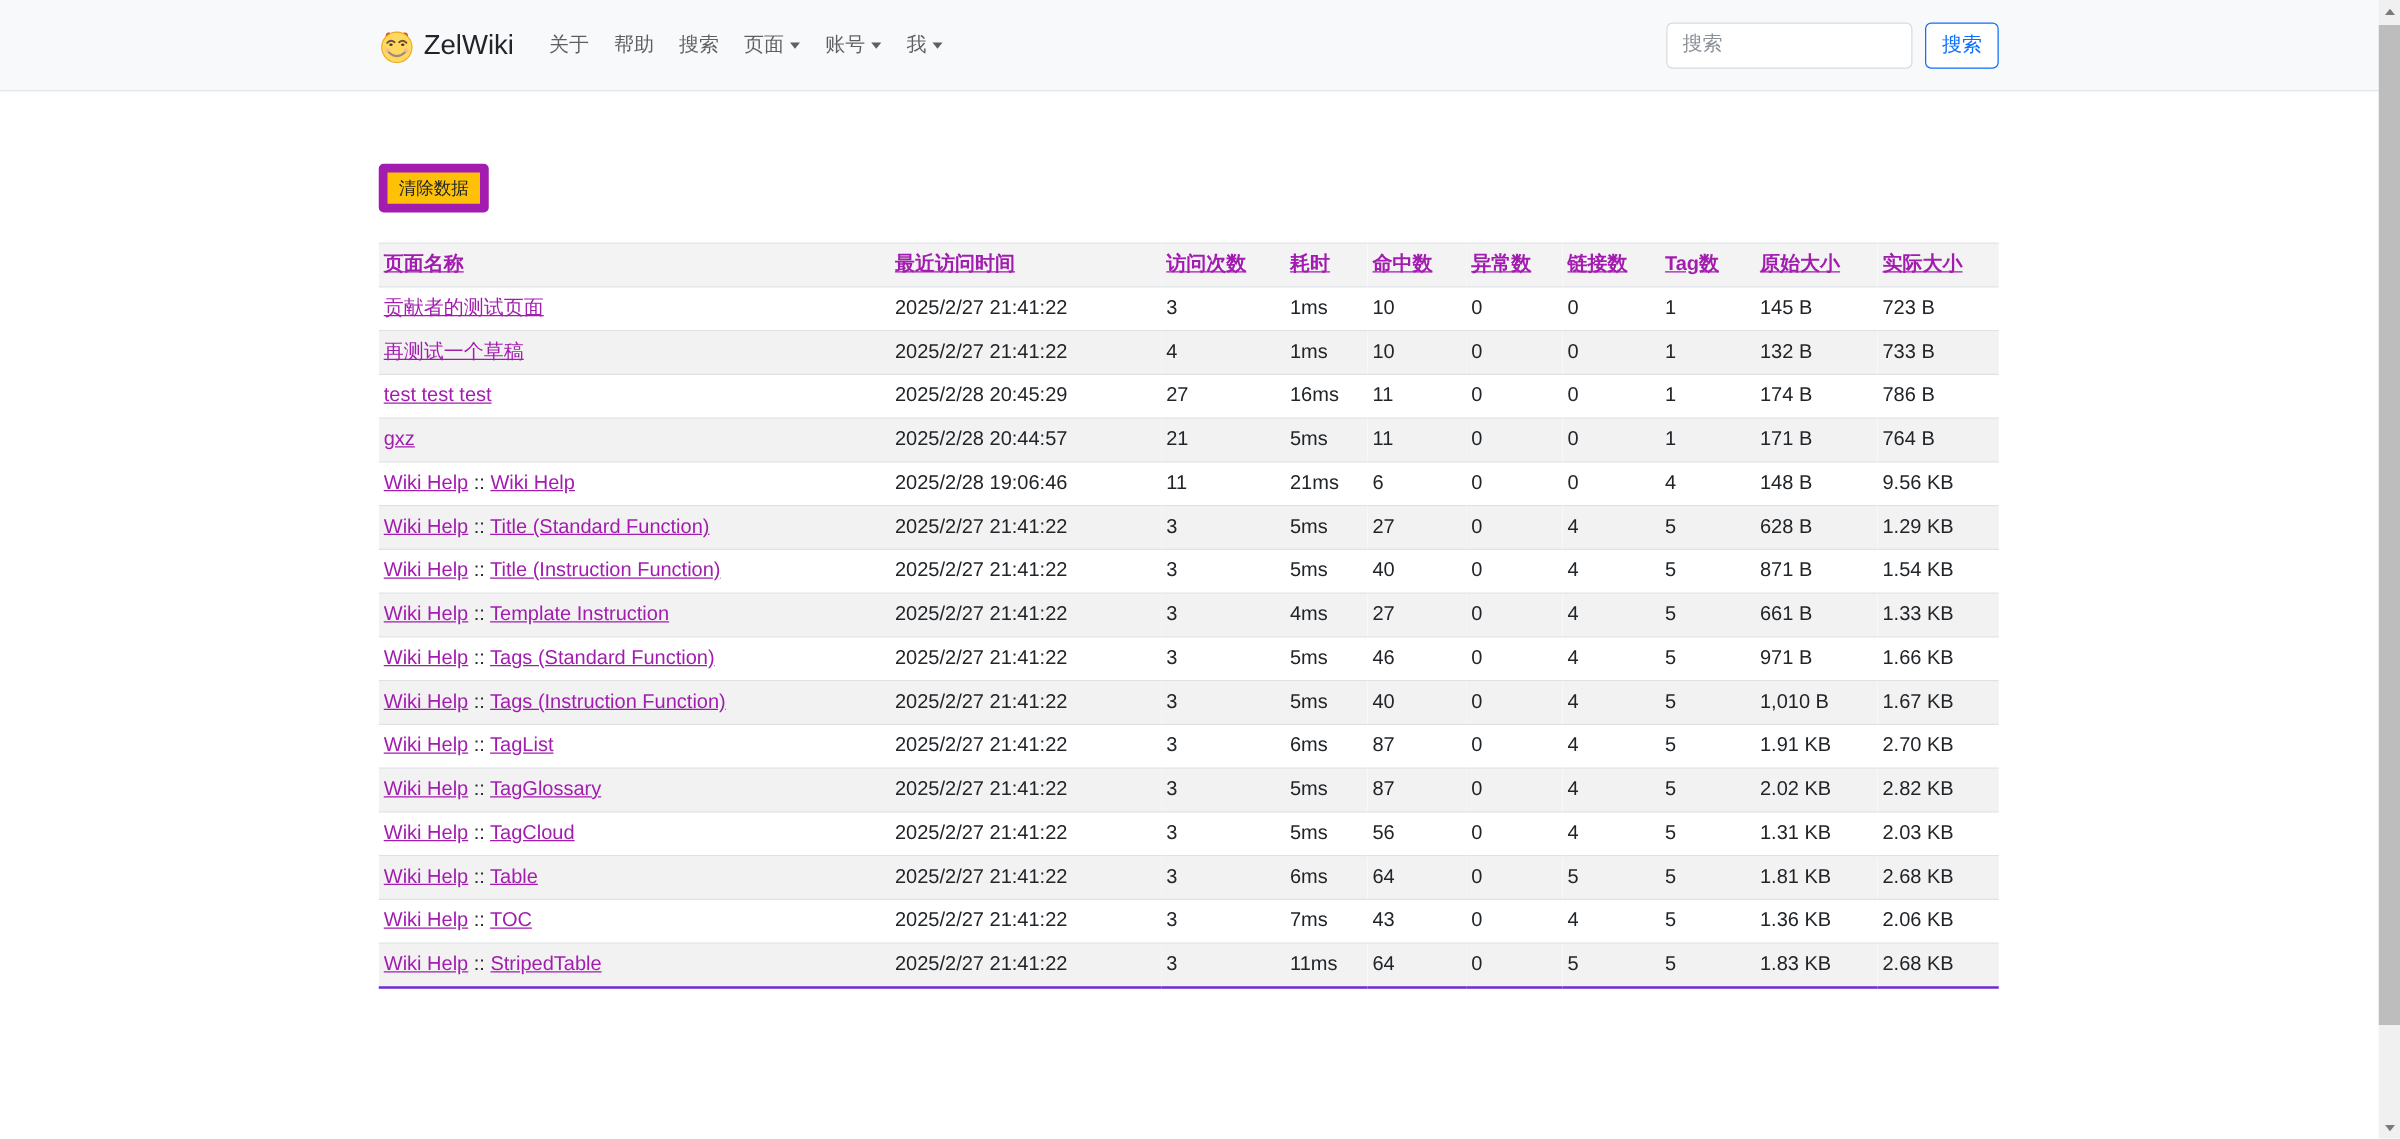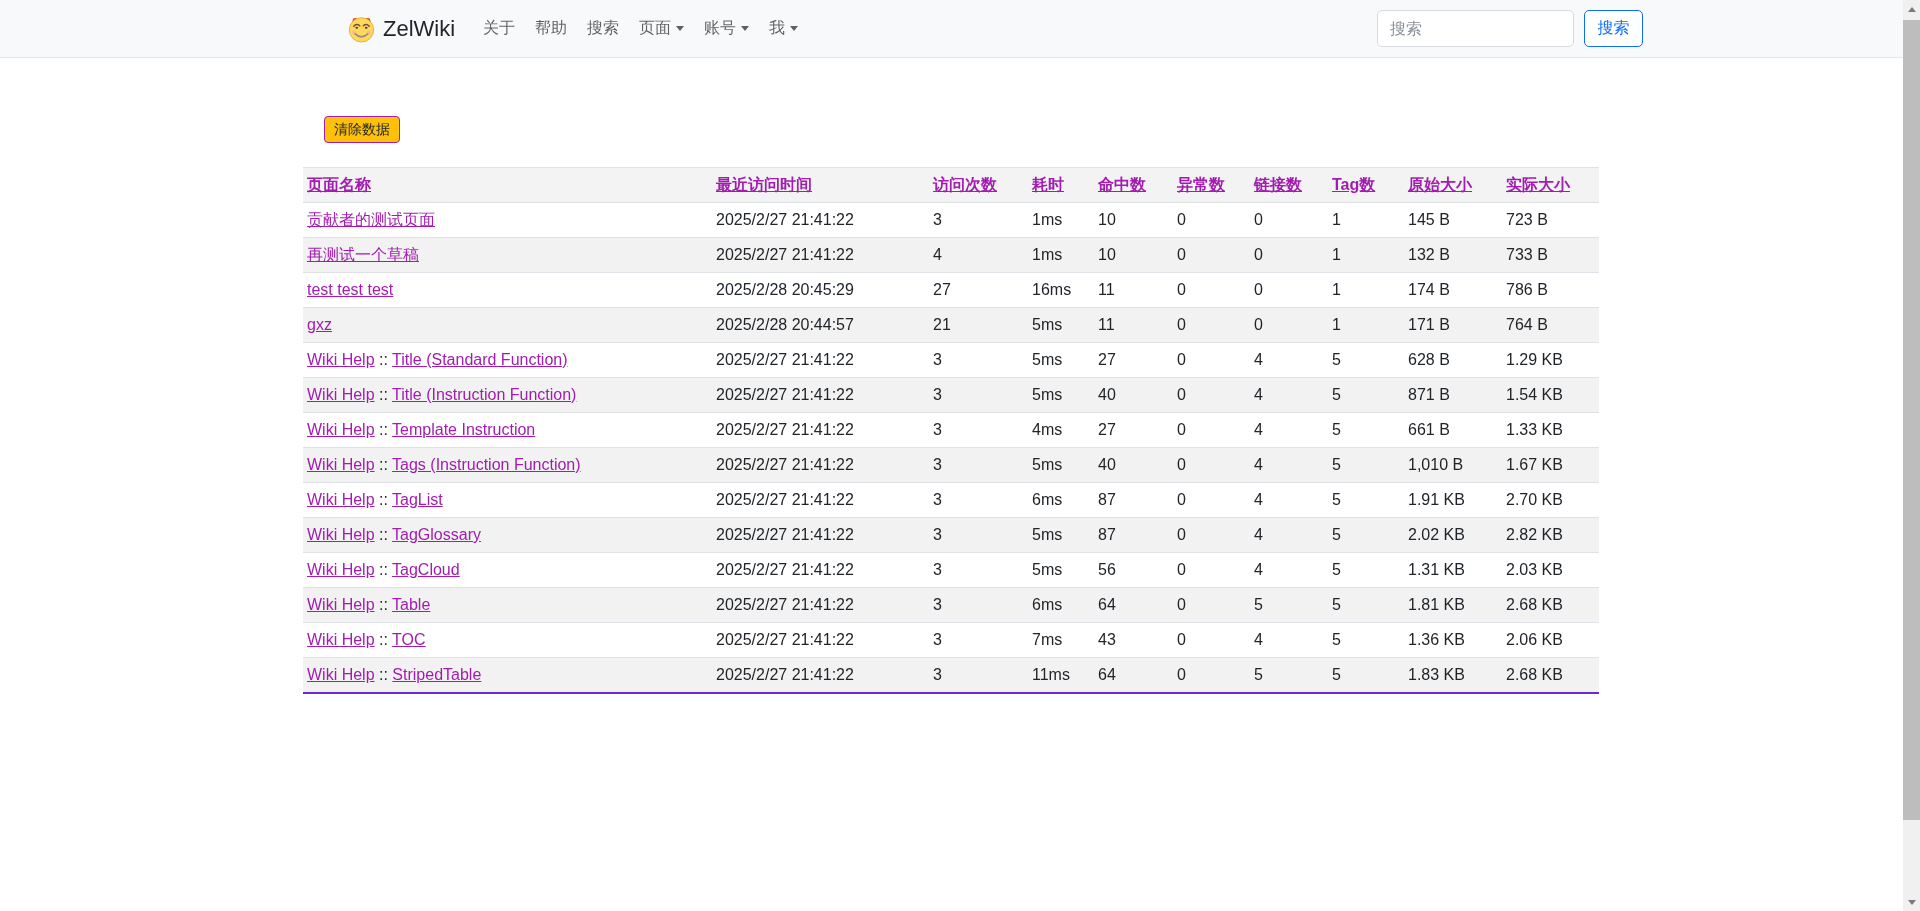--- a/index.html
+++ b/index.html
@@ -6,24 +6,24 @@
   html, body { width: 1920px; height: 911px; overflow: hidden; }
   body {
     font-family: "Liberation Sans", "DejaVu Sans", sans-serif;
     background: #ffffff;
     color: #212529;
     position: relative;
     font-size: 16px;
   }
   
   .navbar {
-    width: 1903px; height: 58px;
+    width: 1903px; height: 73px;
     background: #f8f9fa;
     border-bottom: 1px solid #e4e6e8;
-    display: flex; align-items: center; padding-left: 44px;
+    display: flex; align-items: center;
   }
   .navbar-inner {
     margin-left: 303px; width: 1296px;
     display: flex; align-items: center;
   }
   .brand {
     display: flex; align-items: center; gap: 7px;
     text-decoration: none; color: #212529;
     font-size: 22px; cursor: pointer;
   }
@@ -55,23 +55,23 @@
     border: 1px solid #0d6efd; border-radius: 5px;
     font-size: 16px; font-family: inherit; cursor: pointer;
   }
   
   .main { margin-left: 303px; width: 1296px; }
   .page-title { font-size: 32px; font-weight: 500; margin-top: 28px; line-height: 43px; }
   .clear-btn-row { margin-top: 58px; }
   .clear-btn {
     display: inline-block;
     background: #ffc107; color: #212529;
-    border: 1px solid #a21caf; border-radius: 4px;
+    border: 7px solid #a21caf; border-radius: 4px;
     font-size: 14px; font-family: inherit;
-    padding: 3px 9px; line-height: 19px; cursor: pointer; margin-left: 21px;
+    padding: 3px 9px; line-height: 19px; cursor: pointer;
   }
   
   .stats-table {
     margin-top: 24px; width: 1296px;
     border-collapse: collapse; table-layout: fixed;
     font-size: 16px;
   }
   .stats-table th, .stats-table td {
     text-align: left; padding: 6px 4px;
     border-top: 1px solid #dee2e6;
@@ -226,20 +226,32 @@
           <td>21</td>
           <td>5ms</td>
           <td>11</td>
           <td>0</td>
           <td>0</td>
           <td>1</td>
           <td>171 B</td>
           <td>764 B</td>
         </tr>
         <tr>
+          <td><a>Wiki Help</a><span class="name-sep"> :: </span><a>Wiki Help</a></td>
+          <td>2025/2/28 19:06:46</td>
+          <td>11</td>
+          <td>21ms</td>
+          <td>6</td>
+          <td>0</td>
+          <td>0</td>
+          <td>4</td>
+          <td>148 B</td>
+          <td>9.56 KB</td>
+        </tr>
+        <tr>
           <td><a>Wiki Help</a><span class="name-sep"> :: </span><a>Title (Standard Function)</a></td>
           <td>2025/2/27 21:41:22</td>
           <td>3</td>
           <td>5ms</td>
           <td>27</td>
           <td>0</td>
           <td>4</td>
           <td>5</td>
           <td>628 B</td>
           <td>1.29 KB</td>
@@ -260,20 +272,32 @@
           <td><a>Wiki Help</a><span class="name-sep"> :: </span><a>Template Instruction</a></td>
           <td>2025/2/27 21:41:22</td>
           <td>3</td>
           <td>4ms</td>
           <td>27</td>
           <td>0</td>
           <td>4</td>
           <td>5</td>
           <td>661 B</td>
           <td>1.33 KB</td>
+        </tr>
+        <tr>
+          <td><a>Wiki Help</a><span class="name-sep"> :: </span><a>Tags (Standard Function)</a></td>
+          <td>2025/2/27 21:41:22</td>
+          <td>3</td>
+          <td>5ms</td>
+          <td>46</td>
+          <td>0</td>
+          <td>4</td>
+          <td>5</td>
+          <td>971 B</td>
+          <td>1.66 KB</td>
         </tr>
         <tr>
           <td><a>Wiki Help</a><span class="name-sep"> :: </span><a>Tags (Instruction Function)</a></td>
           <td>2025/2/27 21:41:22</td>
           <td>3</td>
           <td>5ms</td>
           <td>40</td>
           <td>0</td>
           <td>4</td>
           <td>5</td>

